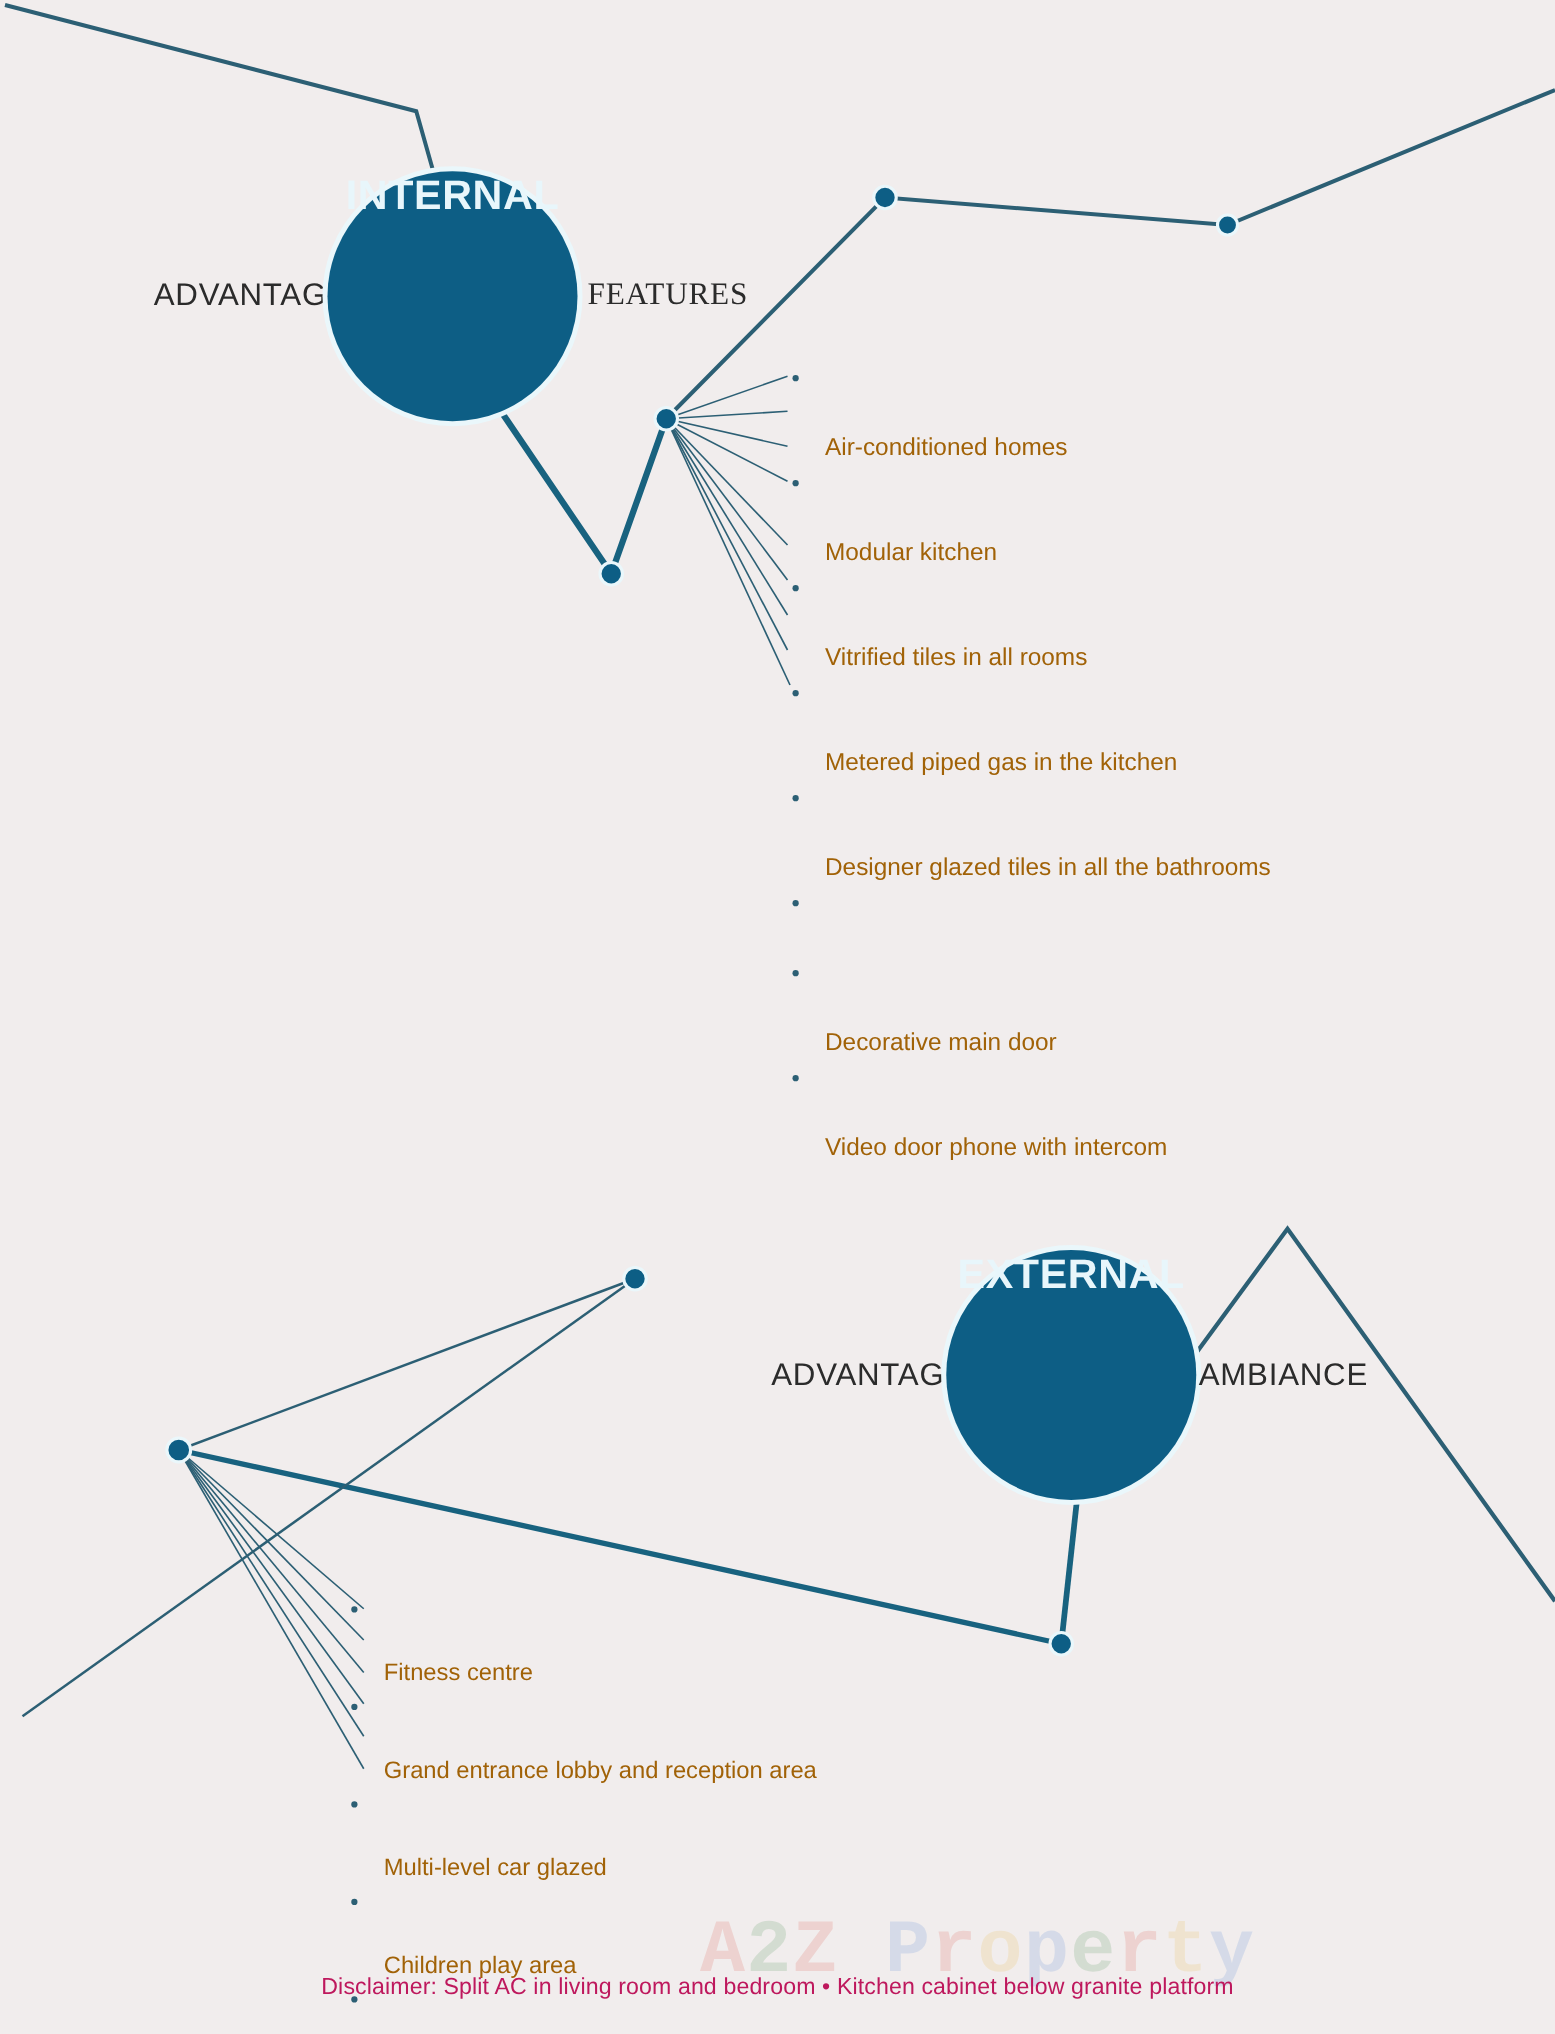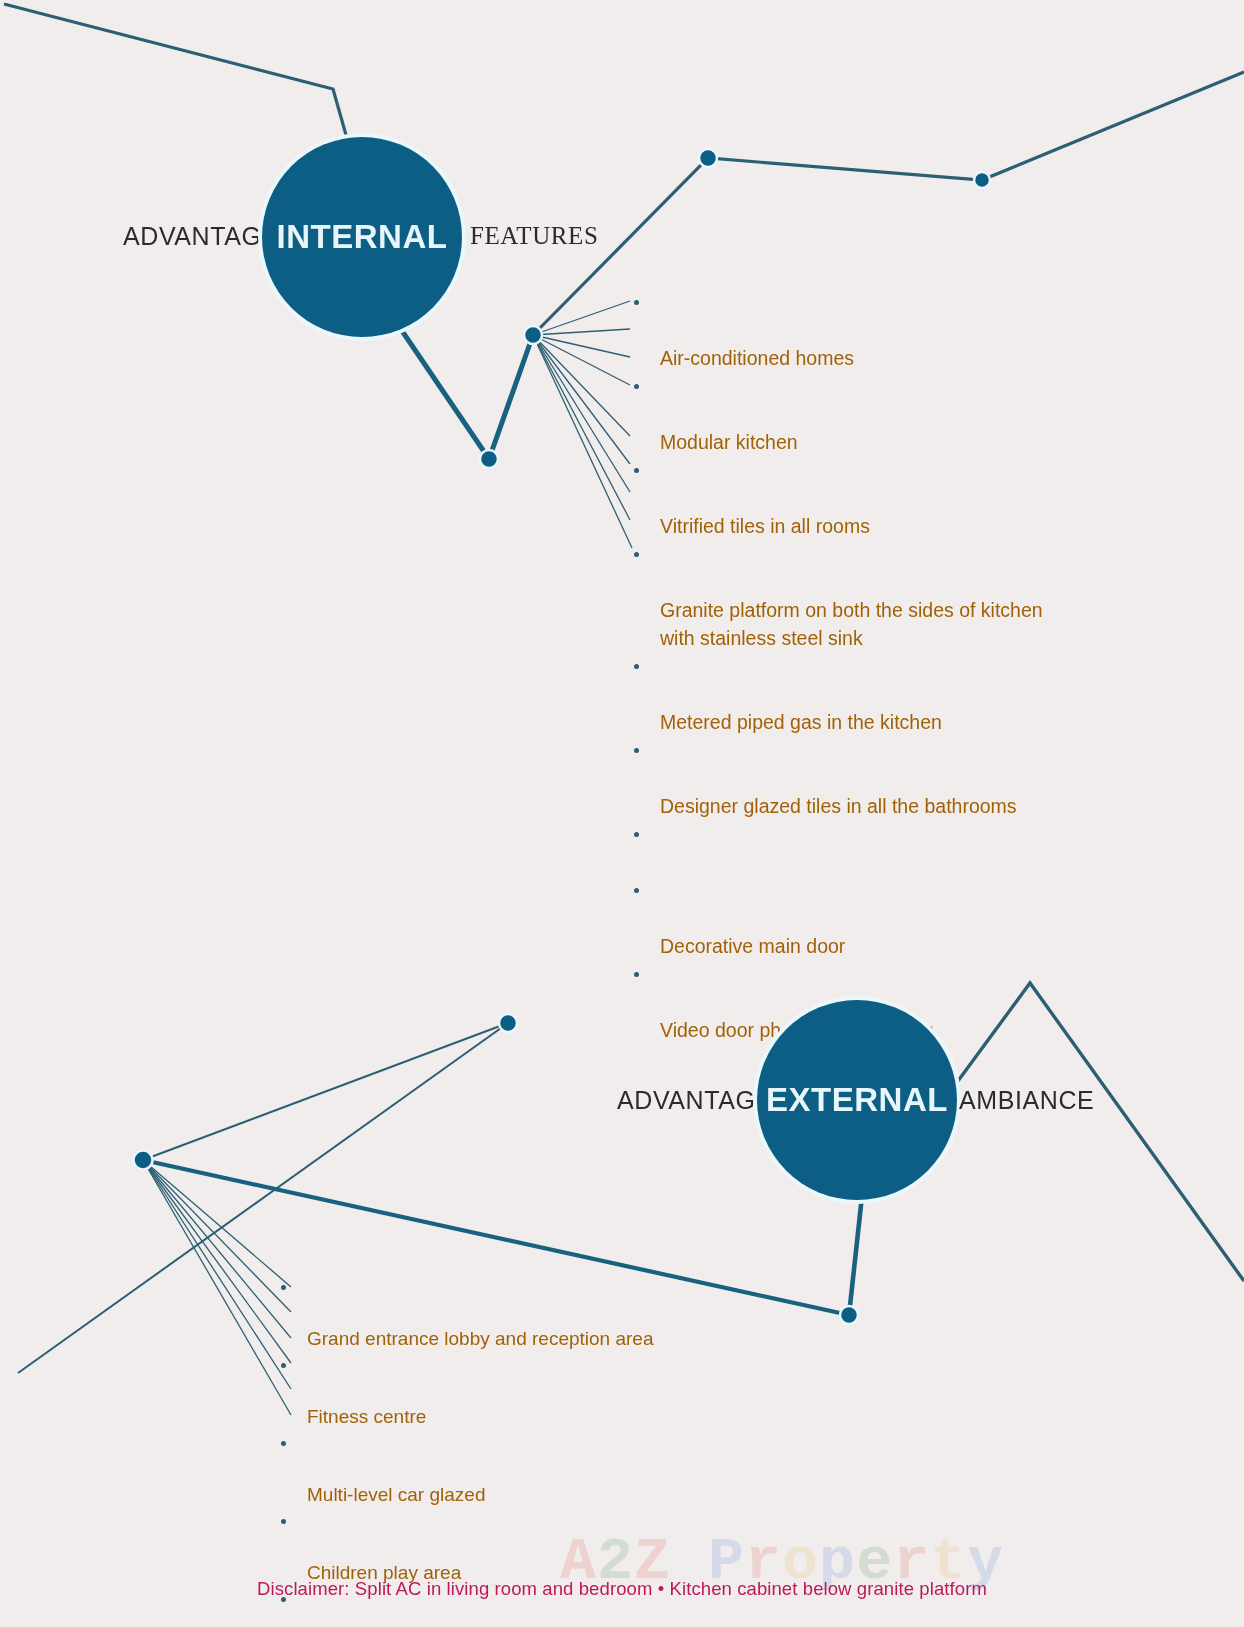--- a/index.html
+++ b/index.html
@@ -24,21 +24,21 @@
     pointer-events: none;
   }
 
   
   .hub-circle {
     position: absolute;
     border-radius: 50%;
     background: #0d5e85;
     box-shadow: 0 0 0 4px #eaf7fb;
     display: flex;
-    align-items: center;
+    align-items: flex-start;
     justify-content: center;
   }
   .hub-label {
     color: #e8f6fb;
     font-family: "Liberation Sans", sans-serif;
     font-weight: bold;
     letter-spacing: 0.5px;
     white-space: nowrap;
   }
   #internal-circle {
@@ -224,25 +224,20 @@
     <li>
       <span class="bullet-dot"></span>
       <span>Modular kitchen</span>
     </li>
     <li>
       <span class="bullet-dot"></span>
       <span>Vitrified tiles in all rooms</span>
     </li>
     <li>
       <span class="bullet-dot"></span>
-      <span>Granite platform on both the sides of kitchen
-with stainless steel sink</span>
-    </li>
-    <li>
-      <span class="bullet-dot"></span>
       <span>Metered piped gas in the kitchen</span>
     </li>
     <li>
       <span class="bullet-dot"></span>
       <span>Designer glazed tiles in all the bathrooms</span>
     </li>
     <li>
       <span class="bullet-dot"></span>
     </li>
     <li>
@@ -259,25 +254,25 @@
 
   <div class="hub-circle" id="external-circle">
     <span class="hub-label">EXTERNAL</span>
   </div>
 
   <div class="side-word" id="external-ambiance">AMBIANCE</div>
 
   <ul class="feature-list" id="external-list">
     <li>
       <span class="bullet-dot"></span>
+      <span>Fitness centre</span>
+    </li>
+    <li>
+      <span class="bullet-dot"></span>
       <span>Grand entrance lobby and reception area</span>
-    </li>
-    <li>
-      <span class="bullet-dot"></span>
-      <span>Fitness centre</span>
     </li>
     <li>
       <span class="bullet-dot"></span>
       <span>Multi-level car glazed</span>
     </li>
     <li>
       <span class="bullet-dot"></span>
       <span>Children play area</span>
     </li>
     <li>

